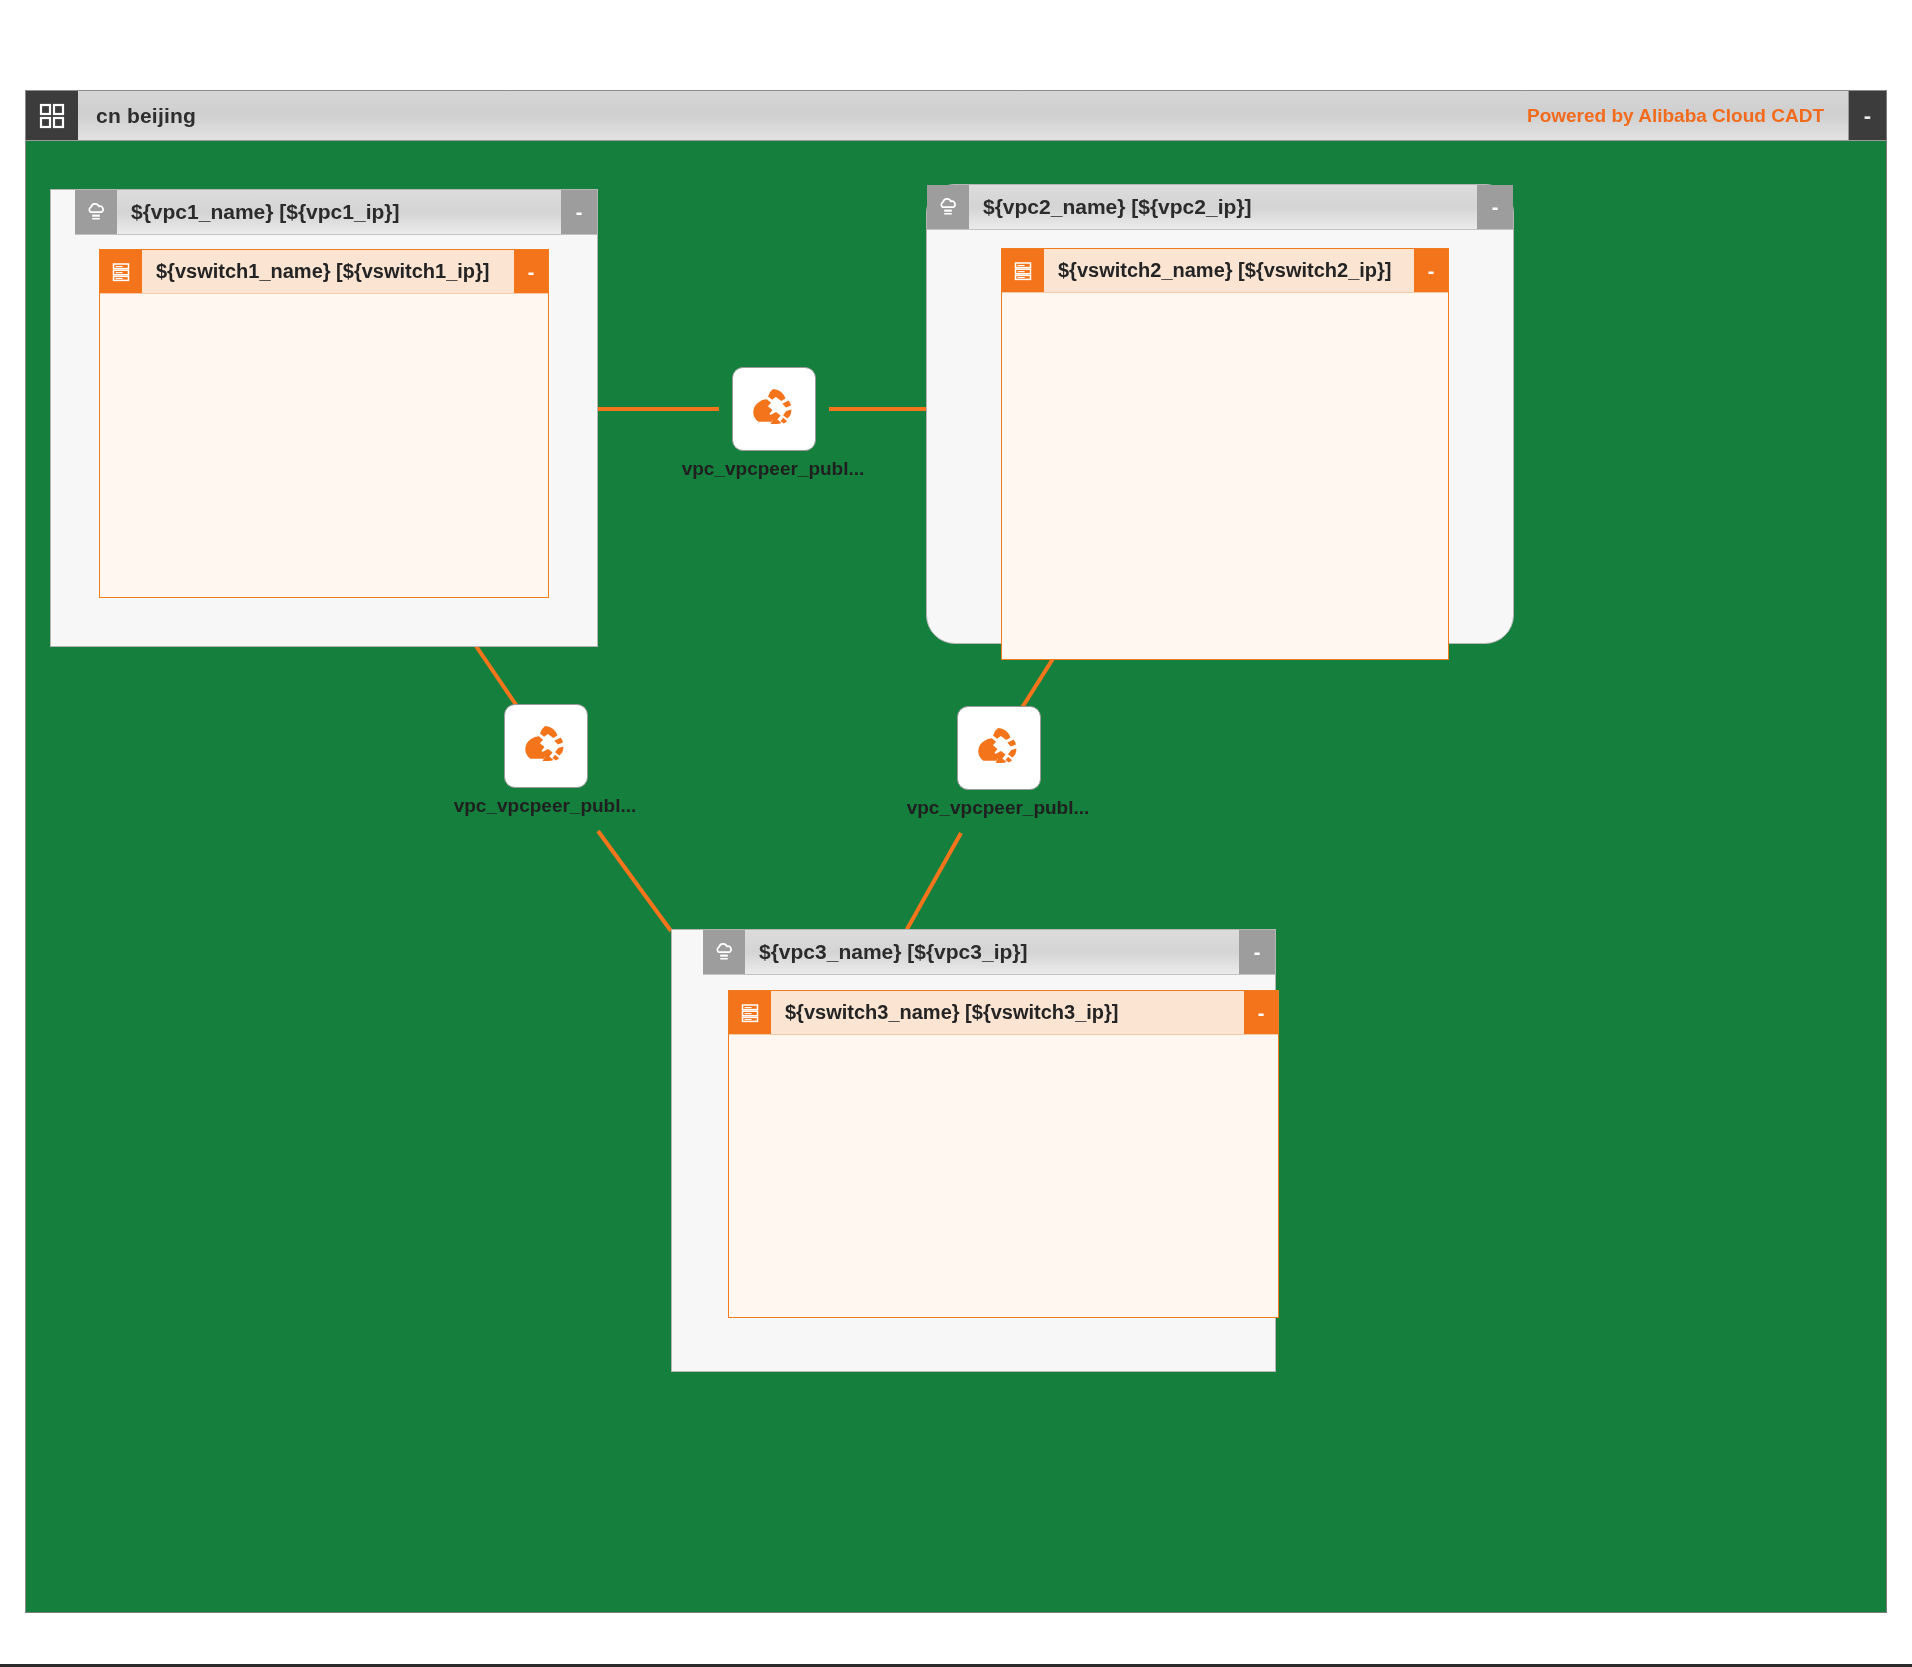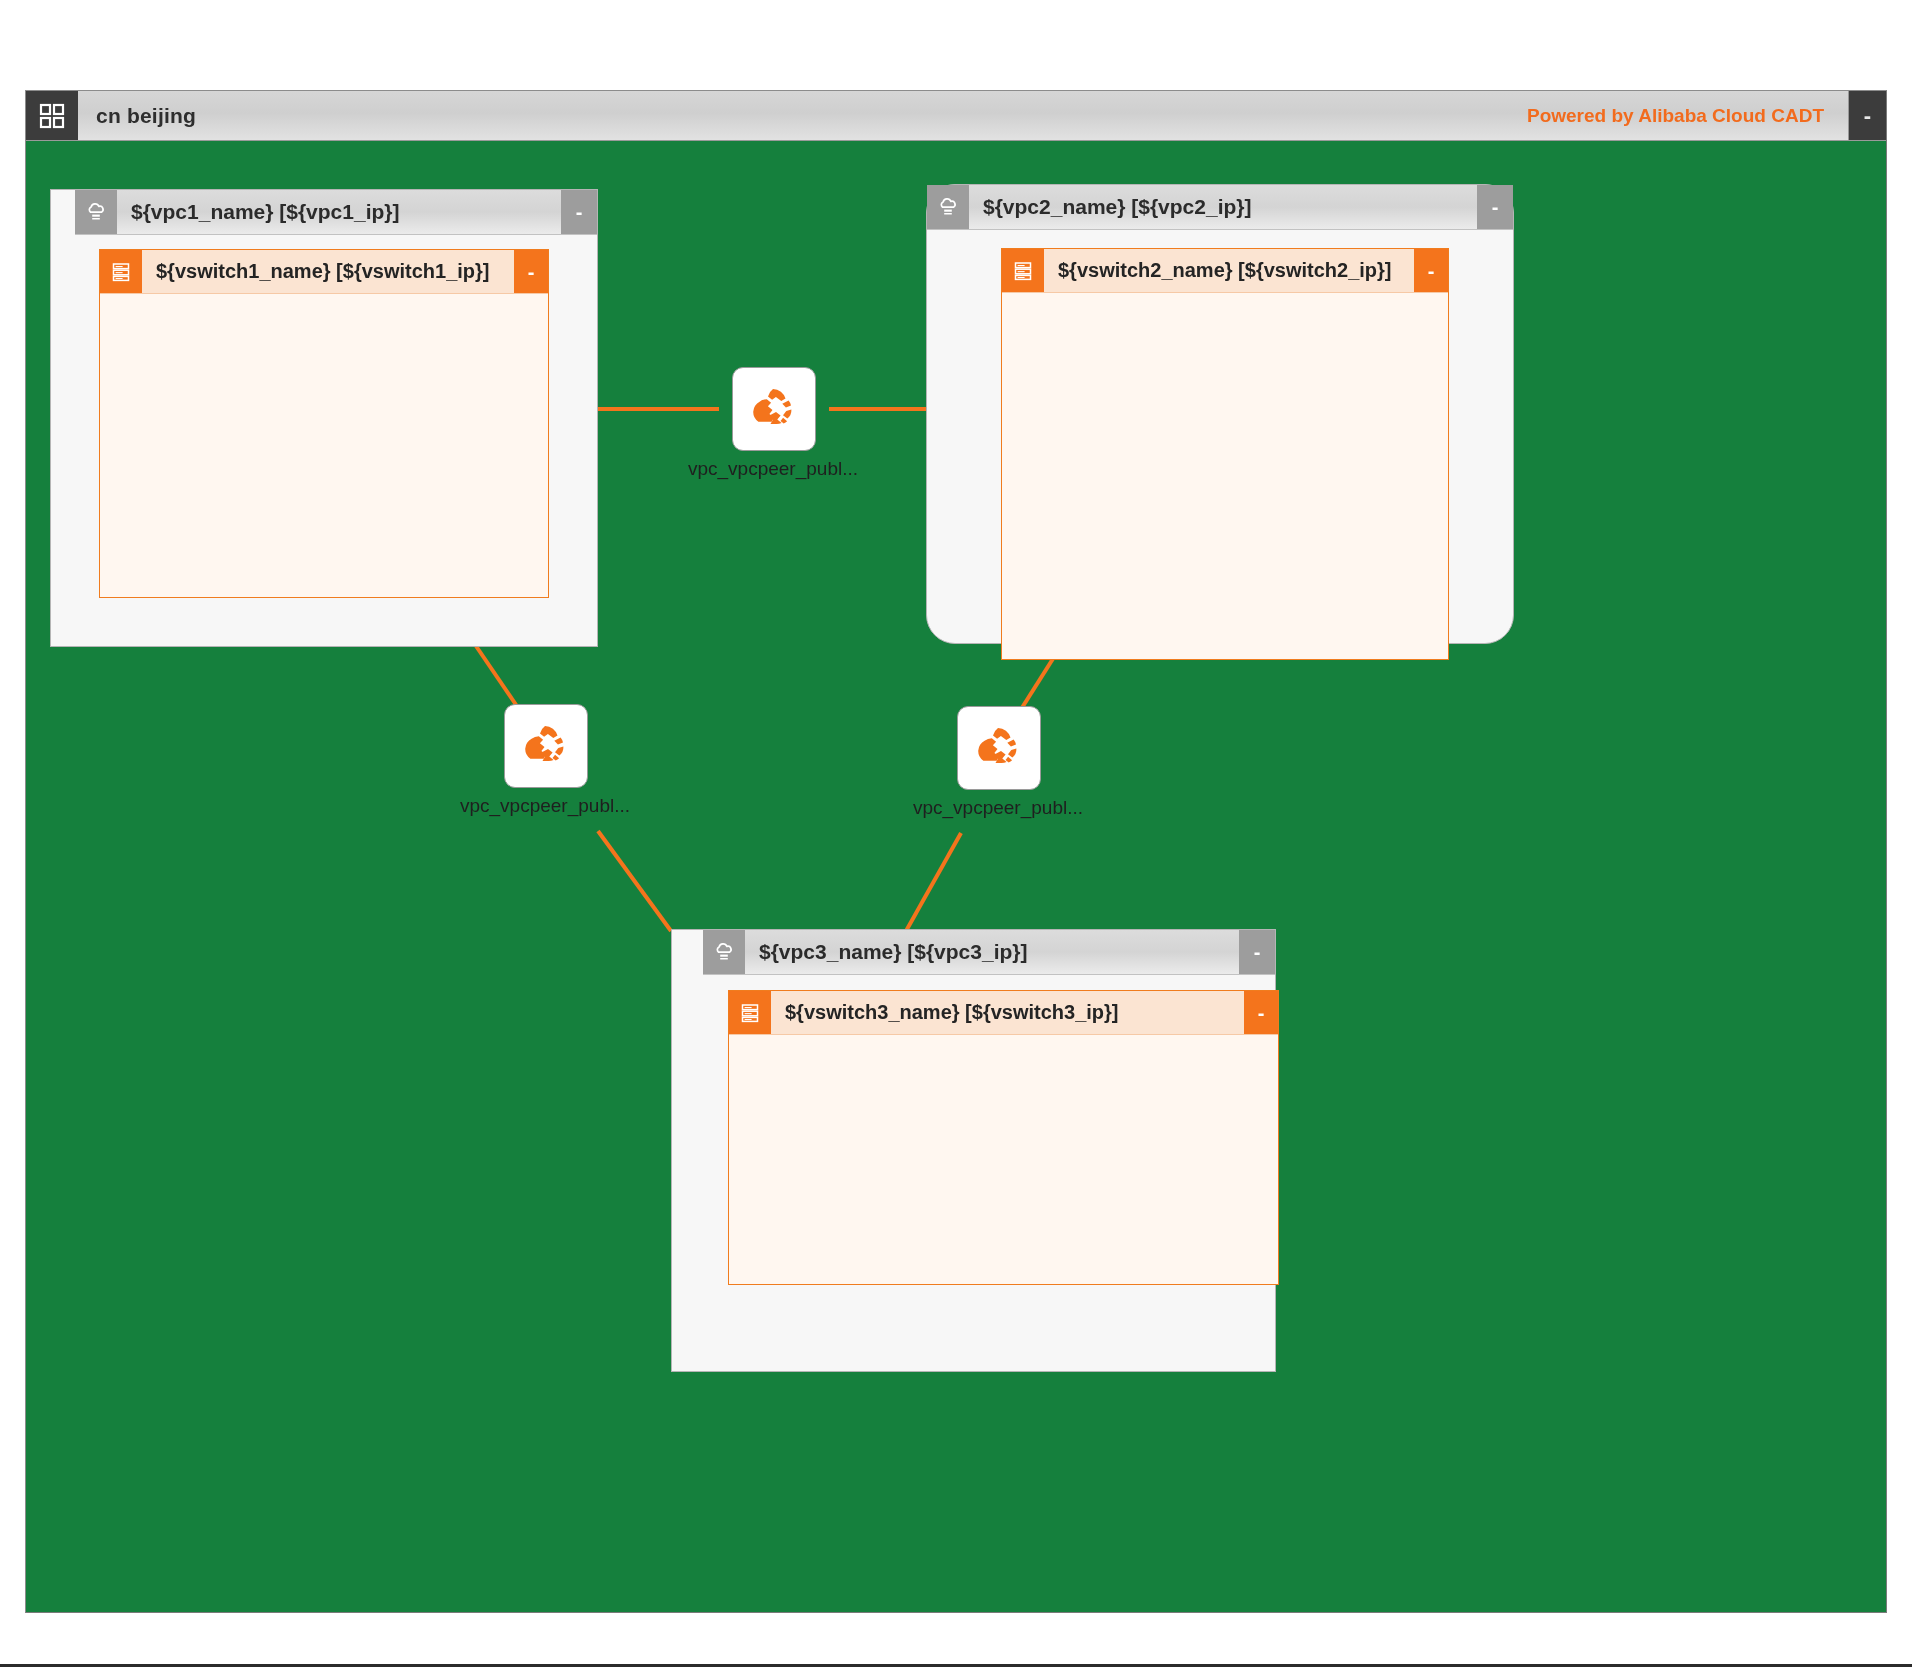--- a/index.html
+++ b/index.html
@@ -101,21 +101,21 @@
     width:34px; flex:0 0 34px; background:#f4741c; color:#fff;
     display:flex; align-items:center; justify-content:center;
     font-size:20px; font-weight:bold; line-height:1;
   }
   .vsw-body {
     position:relative; width:100%; height:calc(100% - 44px);
     background:#fff7f0;
   }
 
   
-  .peer-node { position:absolute; width:110px; }
+  .peer-node { position:absolute; width:110px;font-weight:bold; }
   .peer-box {
     width:84px; height:84px; margin:0 auto;
     background:#ffffff; border:1px solid #9a9a9a; border-radius:11px;
     display:flex; align-items:center; justify-content:center;
   }
   .peer-label {
     margin-top:7px; text-align:center; font-size:19px; color:#1f1f1f;
     white-space:nowrap; transform:translateX(-1px);
   }
   .peer-label-wide { width:230px; margin-left:-60px; }
@@ -235,21 +235,21 @@
           <svg width="24" height="24" viewBox="0 0 24 24">
             <path d="M6.6 12.2a3 3 0 0 1 .5-5.2 4.1 4.1 0 0 1 7.8-.6 3.2 3.2 0 0 1 2.6 5.8z" fill="none" stroke="#ffffff" stroke-width="1.7" stroke-linejoin="round"></path>
             <rect x="8.2" y="14.6" width="7.6" height="2.1" fill="#ffffff"></rect>
             <rect x="8.2" y="18.0" width="7.6" height="1.5" fill="#ffffff"></rect>
           </svg>
         </div>
         <div class="vpc-title">${vpc3_name} [${vpc3_ip}]</div>
         <div class="vpc-minus">-</div>
       </div>
       <div class="vpc-body">
-        <div class="vsw" style="left:25px; top:15px; width:551px; height:295px;">
+        <div class="vsw" style="left:25px; top:15px; width:551px; height:328px;">
           <div class="vsw-header">
             <div class="vsw-icon-box">
               <svg width="22" height="22" viewBox="0 0 22 22">
                 <rect x="3.5" y="3" width="15" height="4.6" fill="none" stroke="#ffffff" stroke-width="1.5"></rect>
                 <rect x="3.5" y="9.2" width="15" height="4.6" fill="none" stroke="#ffffff" stroke-width="1.5"></rect>
                 <rect x="3.5" y="15.4" width="15" height="4" fill="none" stroke="#ffffff" stroke-width="1.5"></rect>
                 <rect x="5.6" y="5" width="7" height="1.1" fill="#ffffff"></rect>
                 <rect x="5.6" y="11.1" width="7" height="1.1" fill="#ffffff"></rect>
                 <rect x="5.6" y="17" width="7" height="1" fill="#ffffff"></rect>
               </svg>

